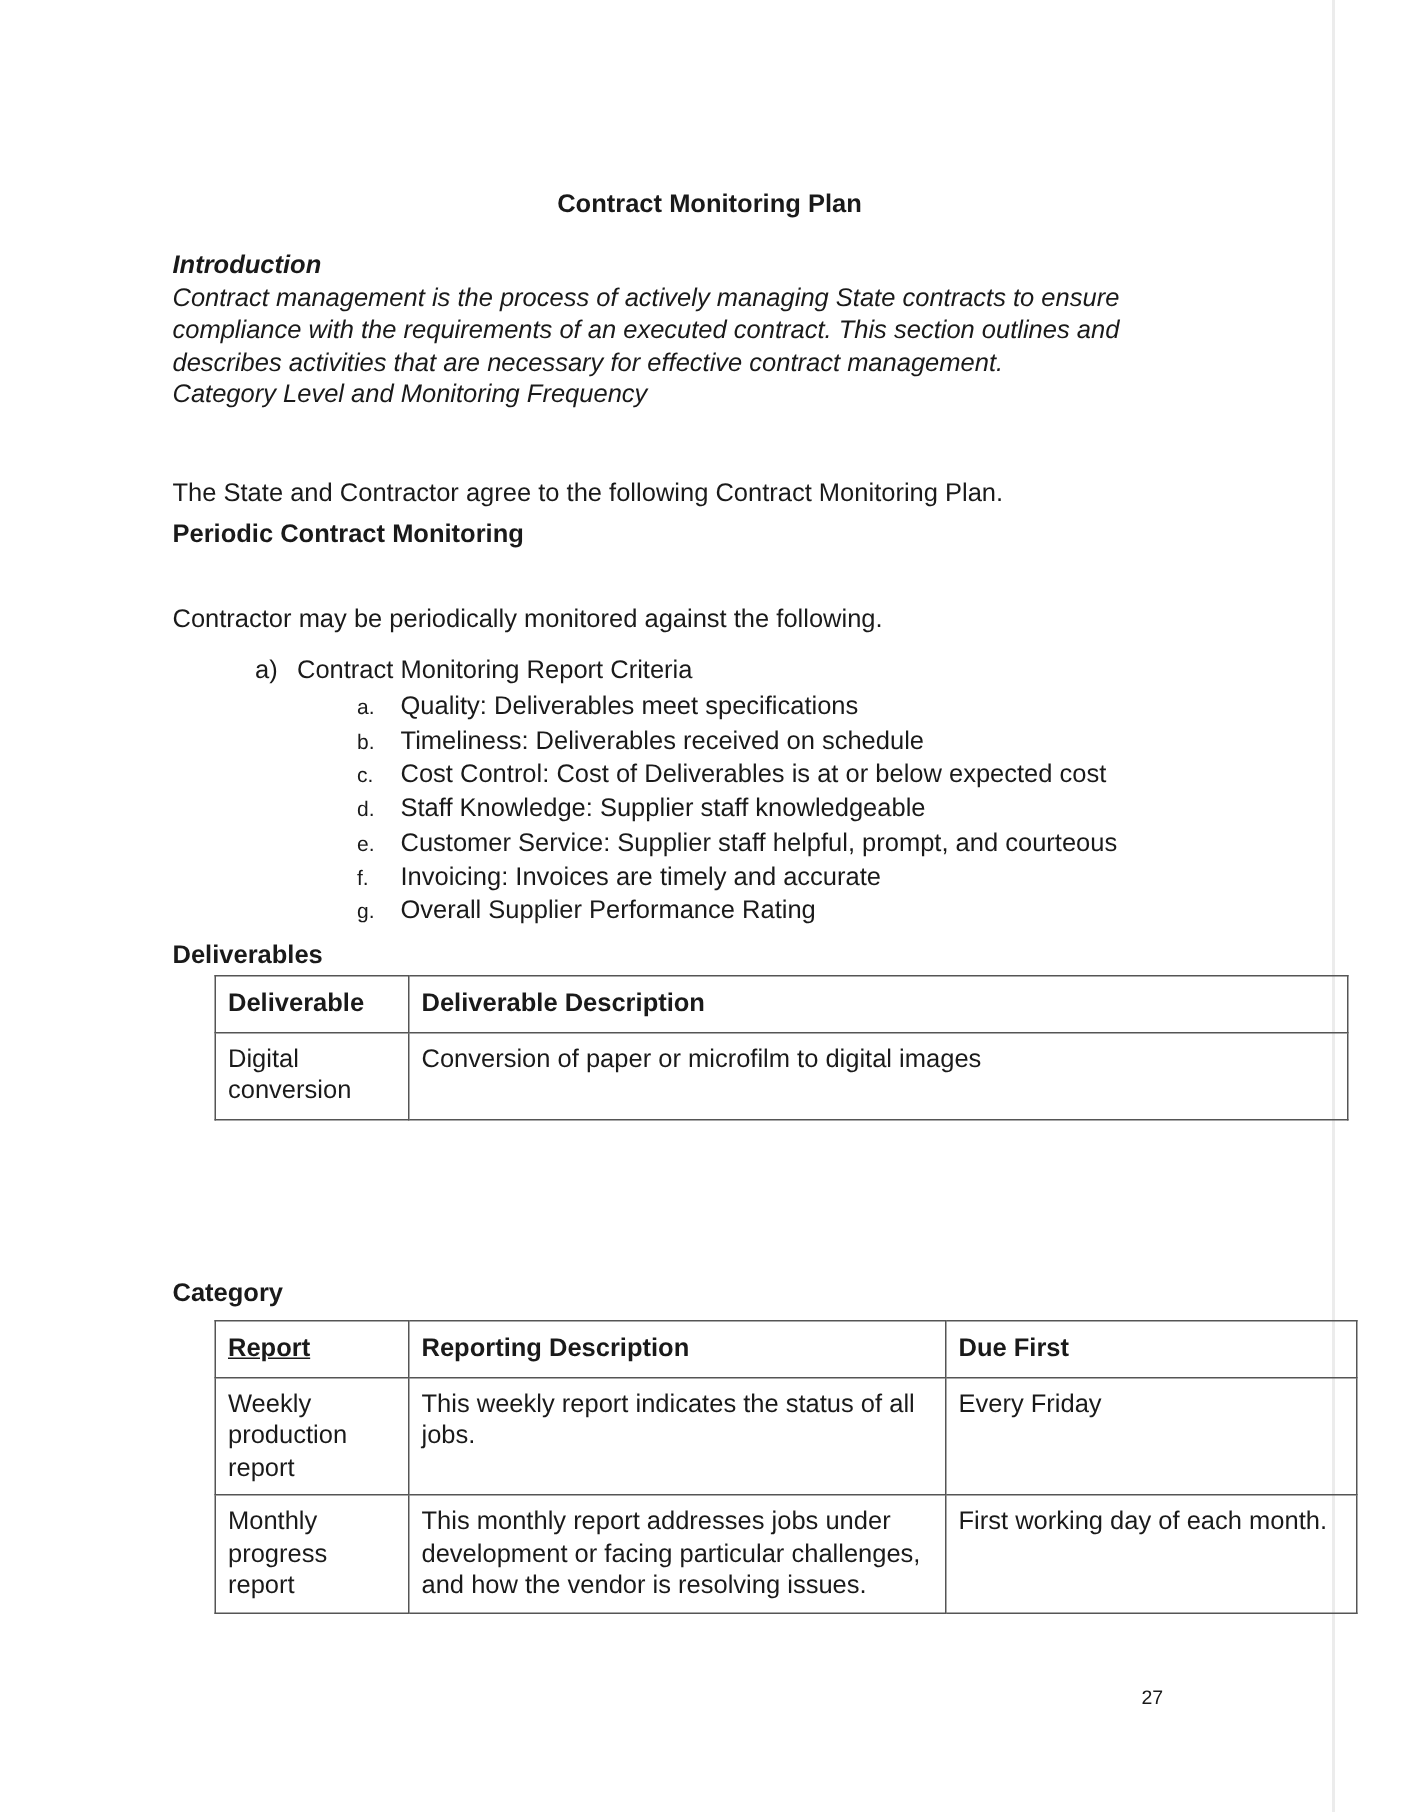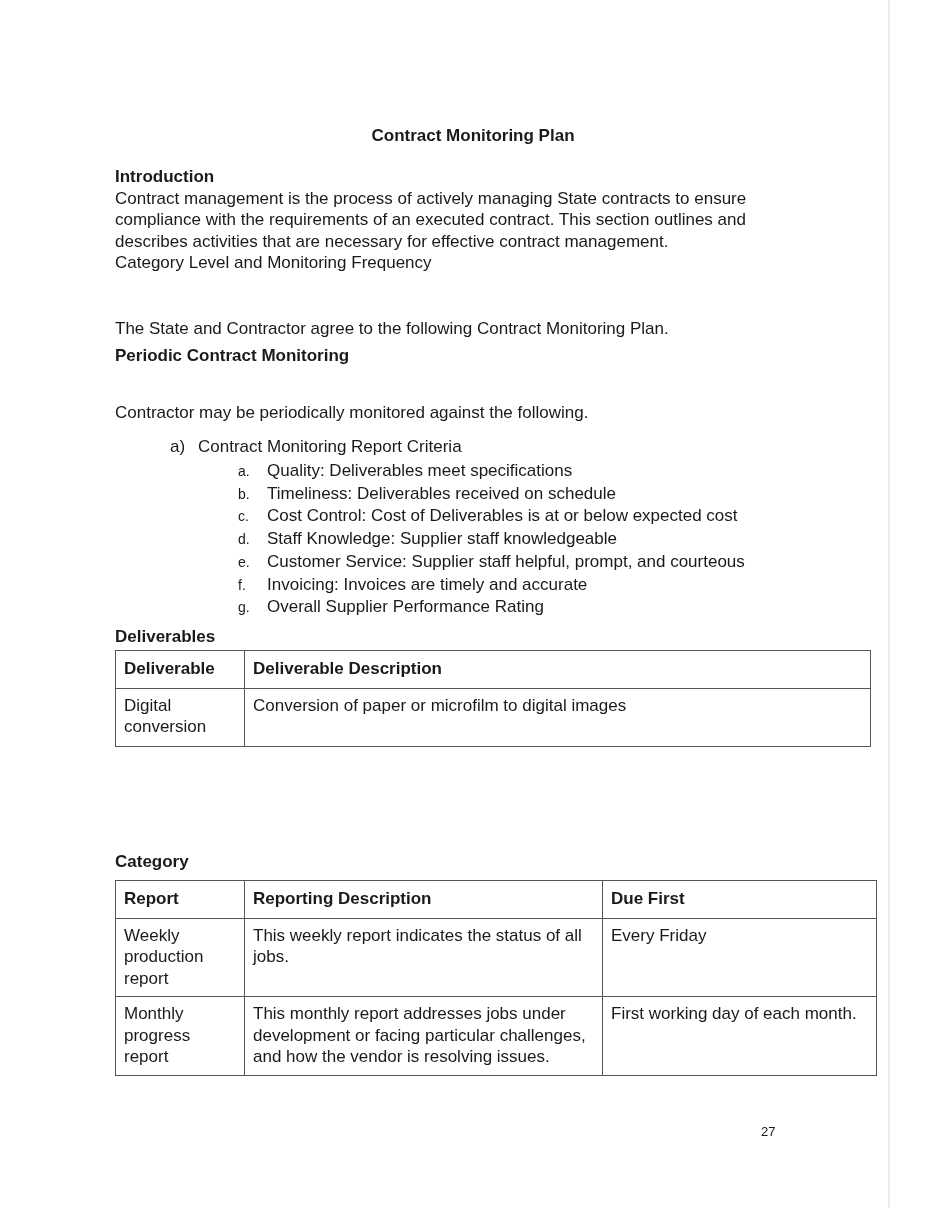--- a/index.html
+++ b/index.html
@@ -10,37 +10,37 @@
     .page { position: absolute; left: 0; top: 0; width: 890px; height: 1208px; }
     .edge-right { position: absolute; right: 0; top: 0; width: 2px; height: 1208px; background: #ececec; }
     .title { position: absolute; left: 0; width: 934px; top: 126px; text-align: center; font-weight: bold; font-size: 17px; padding-left: 12px; box-sizing: border-box; }
     .block { position: absolute; left: 115px; width: 700px; font-size: 17px; line-height: 21.5px; }
     .h { font-weight: bold; font-size: 17px; }
     .p { margin: 0; }
     .crit-head { position: absolute; left: 170px; top: 437px; font-size: 17px; }
     .crit-head .lbl { display: inline-block; width: 28px; }
     .crit-list { position: absolute; left: 238px; top: 460px; font-size: 17px; line-height: 22.7px; }
     .crit-item .letter { display: inline-block; width: 29px; font-size: 14px; }
-    table { border-collapse: collapse; position: absolute; font-size: 17px; }
+    table { border-collapse: collapse; position: absolute; font-size: 17px; margin-left: 28px; }
     td, th { border: 1px solid #555; vertical-align: top; text-align: left; padding: 6px 8px 7px 8px; line-height: 21.5px; }
     th { font-weight: bold; padding-top: 7px; padding-bottom: 8px; }
     .deliv { left: 115px; top: 650px; width: 756px; }
     .deliv td { height: 44px; }
     .reports { left: 115px; top: 880px; width: 762px; }
     .pnum { position: absolute; left: 761px; top: 1124px; font-size: 13px; }
   </style>
 </head>
 <body>
 
 <div class="page">
   <div class="edge-right"></div>
 
   <div class="title">Contract Monitoring Plan</div>
 
-  <div class="block" style="top:166px;">
+  <div class="block" style="top:166px;font-style:italic;">
     <div class="h">Introduction</div>
     <p class="p">Contract management is the process of actively managing State contracts to ensure</p>
     <p class="p">compliance with the requirements of an executed contract. This section outlines and</p>
     <p class="p">describes activities that are necessary for effective contract management.</p>
     <p class="p">Category Level and Monitoring Frequency</p>
   </div>
 
   <div class="block" style="top:318px;">The State and Contractor agree to the following Contract Monitoring Plan.</div>
   <div class="block h" style="top:345px;">Periodic Contract Monitoring</div>
   <div class="block" style="top:402px;">Contractor may be periodically monitored against the following.</div>
@@ -72,21 +72,21 @@
       <td>Conversion of paper or microfilm to digital images</td>
     </tr>
   </tbody>
     </table>
 
   <div class="block h" style="top:851px;">Category</div>
 
   <table class="reports">
     <tbody>
         <tr>
-      <th style="width:112px;">Report</th>
+      <th style="width:112px;text-decoration:underline;">Report</th>
       <th style="width:341px;">Reporting Description</th>
       <th>Due First</th>
     </tr>
     <tr>
       <td>Weekly production report</td>
       <td>This weekly report indicates the status of all jobs.</td>
       <td>Every Friday</td>
     </tr>
     <tr>
       <td>Monthly progress report</td>

